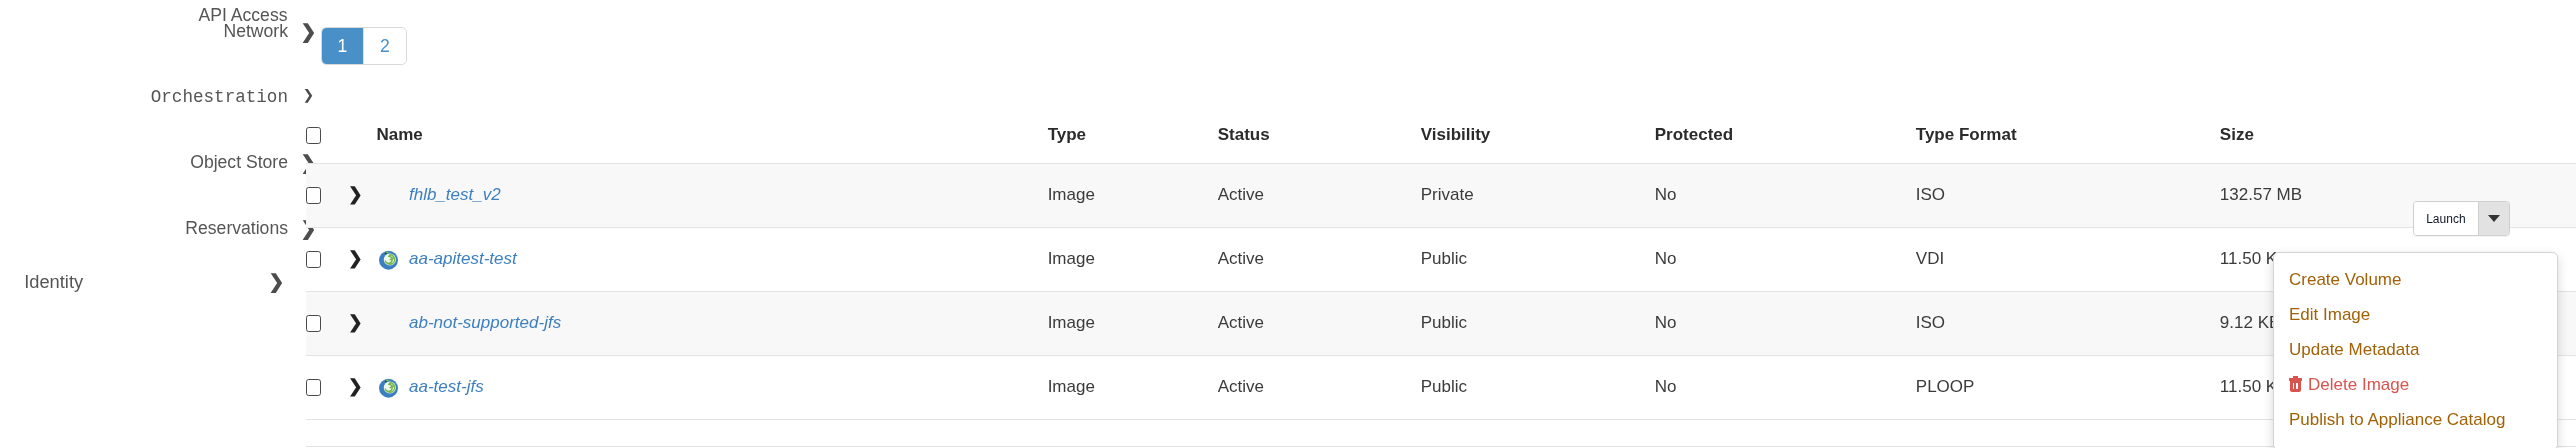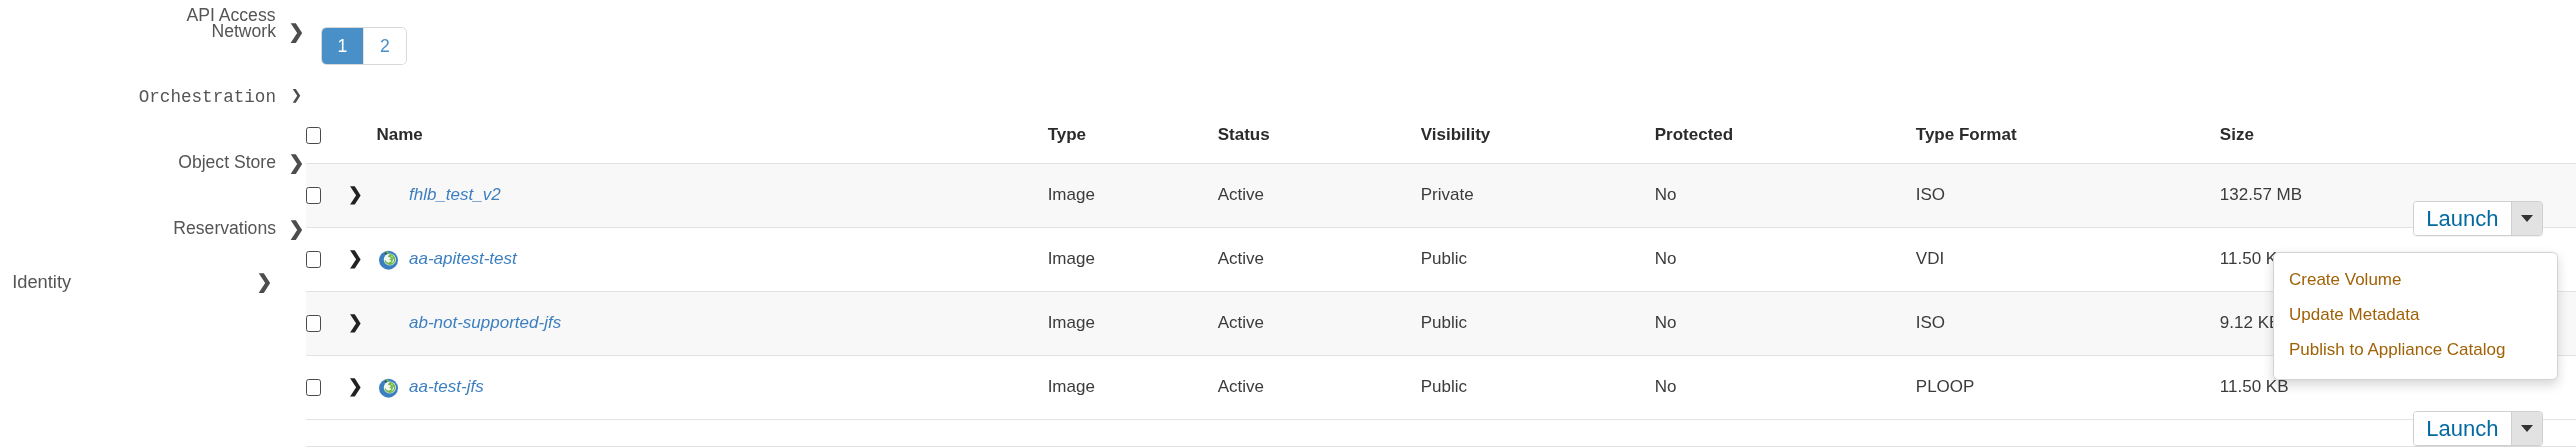--- a/index.html
+++ b/index.html
@@ -6,21 +6,21 @@
   html, body {
     width: 2576px; height: 449px;
     background: #ffffff;
     font-family: "Liberation Sans", sans-serif;
     overflow: hidden;
   }
   .page { position: relative; width: 2576px; height: 449px; background: #fff; }
 
   
   .sidebar {
-    position: absolute; left: 0; top: 0;
+    position: absolute; left: 12px; top: 0;
     width: 285px; height: 449px;
     background: #ffffff;
   }
   .nav-item {
     position: absolute;
     left: 0; width: 285px;
     height: 31px;
     display: flex; align-items: center;
     color: #555555;
     font-size: 17.6px;
@@ -150,21 +150,21 @@
     border: 0.7px solid #cfcfcf;
     border-radius: 4.1px;
     background: #fff;
     overflow: hidden;
     box-shadow: 0 0.7px 0.7px rgba(0,0,0,.05);
     z-index: 6;
   }
   .launch-main {
     padding: 0 12.2px;
     display: flex; align-items: center;
-    font-size: 22px; color: #0369a1;
+    font-size: 12px; color: #0f172a;
     background: #ffffff;
     cursor: pointer;
     border-right: 0.7px solid #cfcfcf;
   }
   .launch-caret {
     width: 30px;
     display: flex; align-items: center; justify-content: center;
     background: #e2e2e2;
     cursor: pointer;
   }
@@ -433,21 +433,31 @@
     <div class="launch-caret">
       <span class="tri"></span>
     </div>
   </div>
 
   <div class="dropdown">
     <div class="dd-item">
       <span>Create Volume</span>
     </div>
     <div class="dd-item">
+      <span>Edit Image</span>
+    </div>
+    <div class="dd-item">
       <span>Update Metadata</span>
+    </div>
+    <div class="dd-item danger">
+      <span class="trash-icon">
+        <span class="lid"></span>
+          <span class="can"></span>
+      </span>
+      <span>Delete Image</span>
     </div>
     <div class="dd-item">
       <span>Publish to Appliance Catalog</span>
     </div>
   </div>
 
 </div>
 
 
 </body></html>

